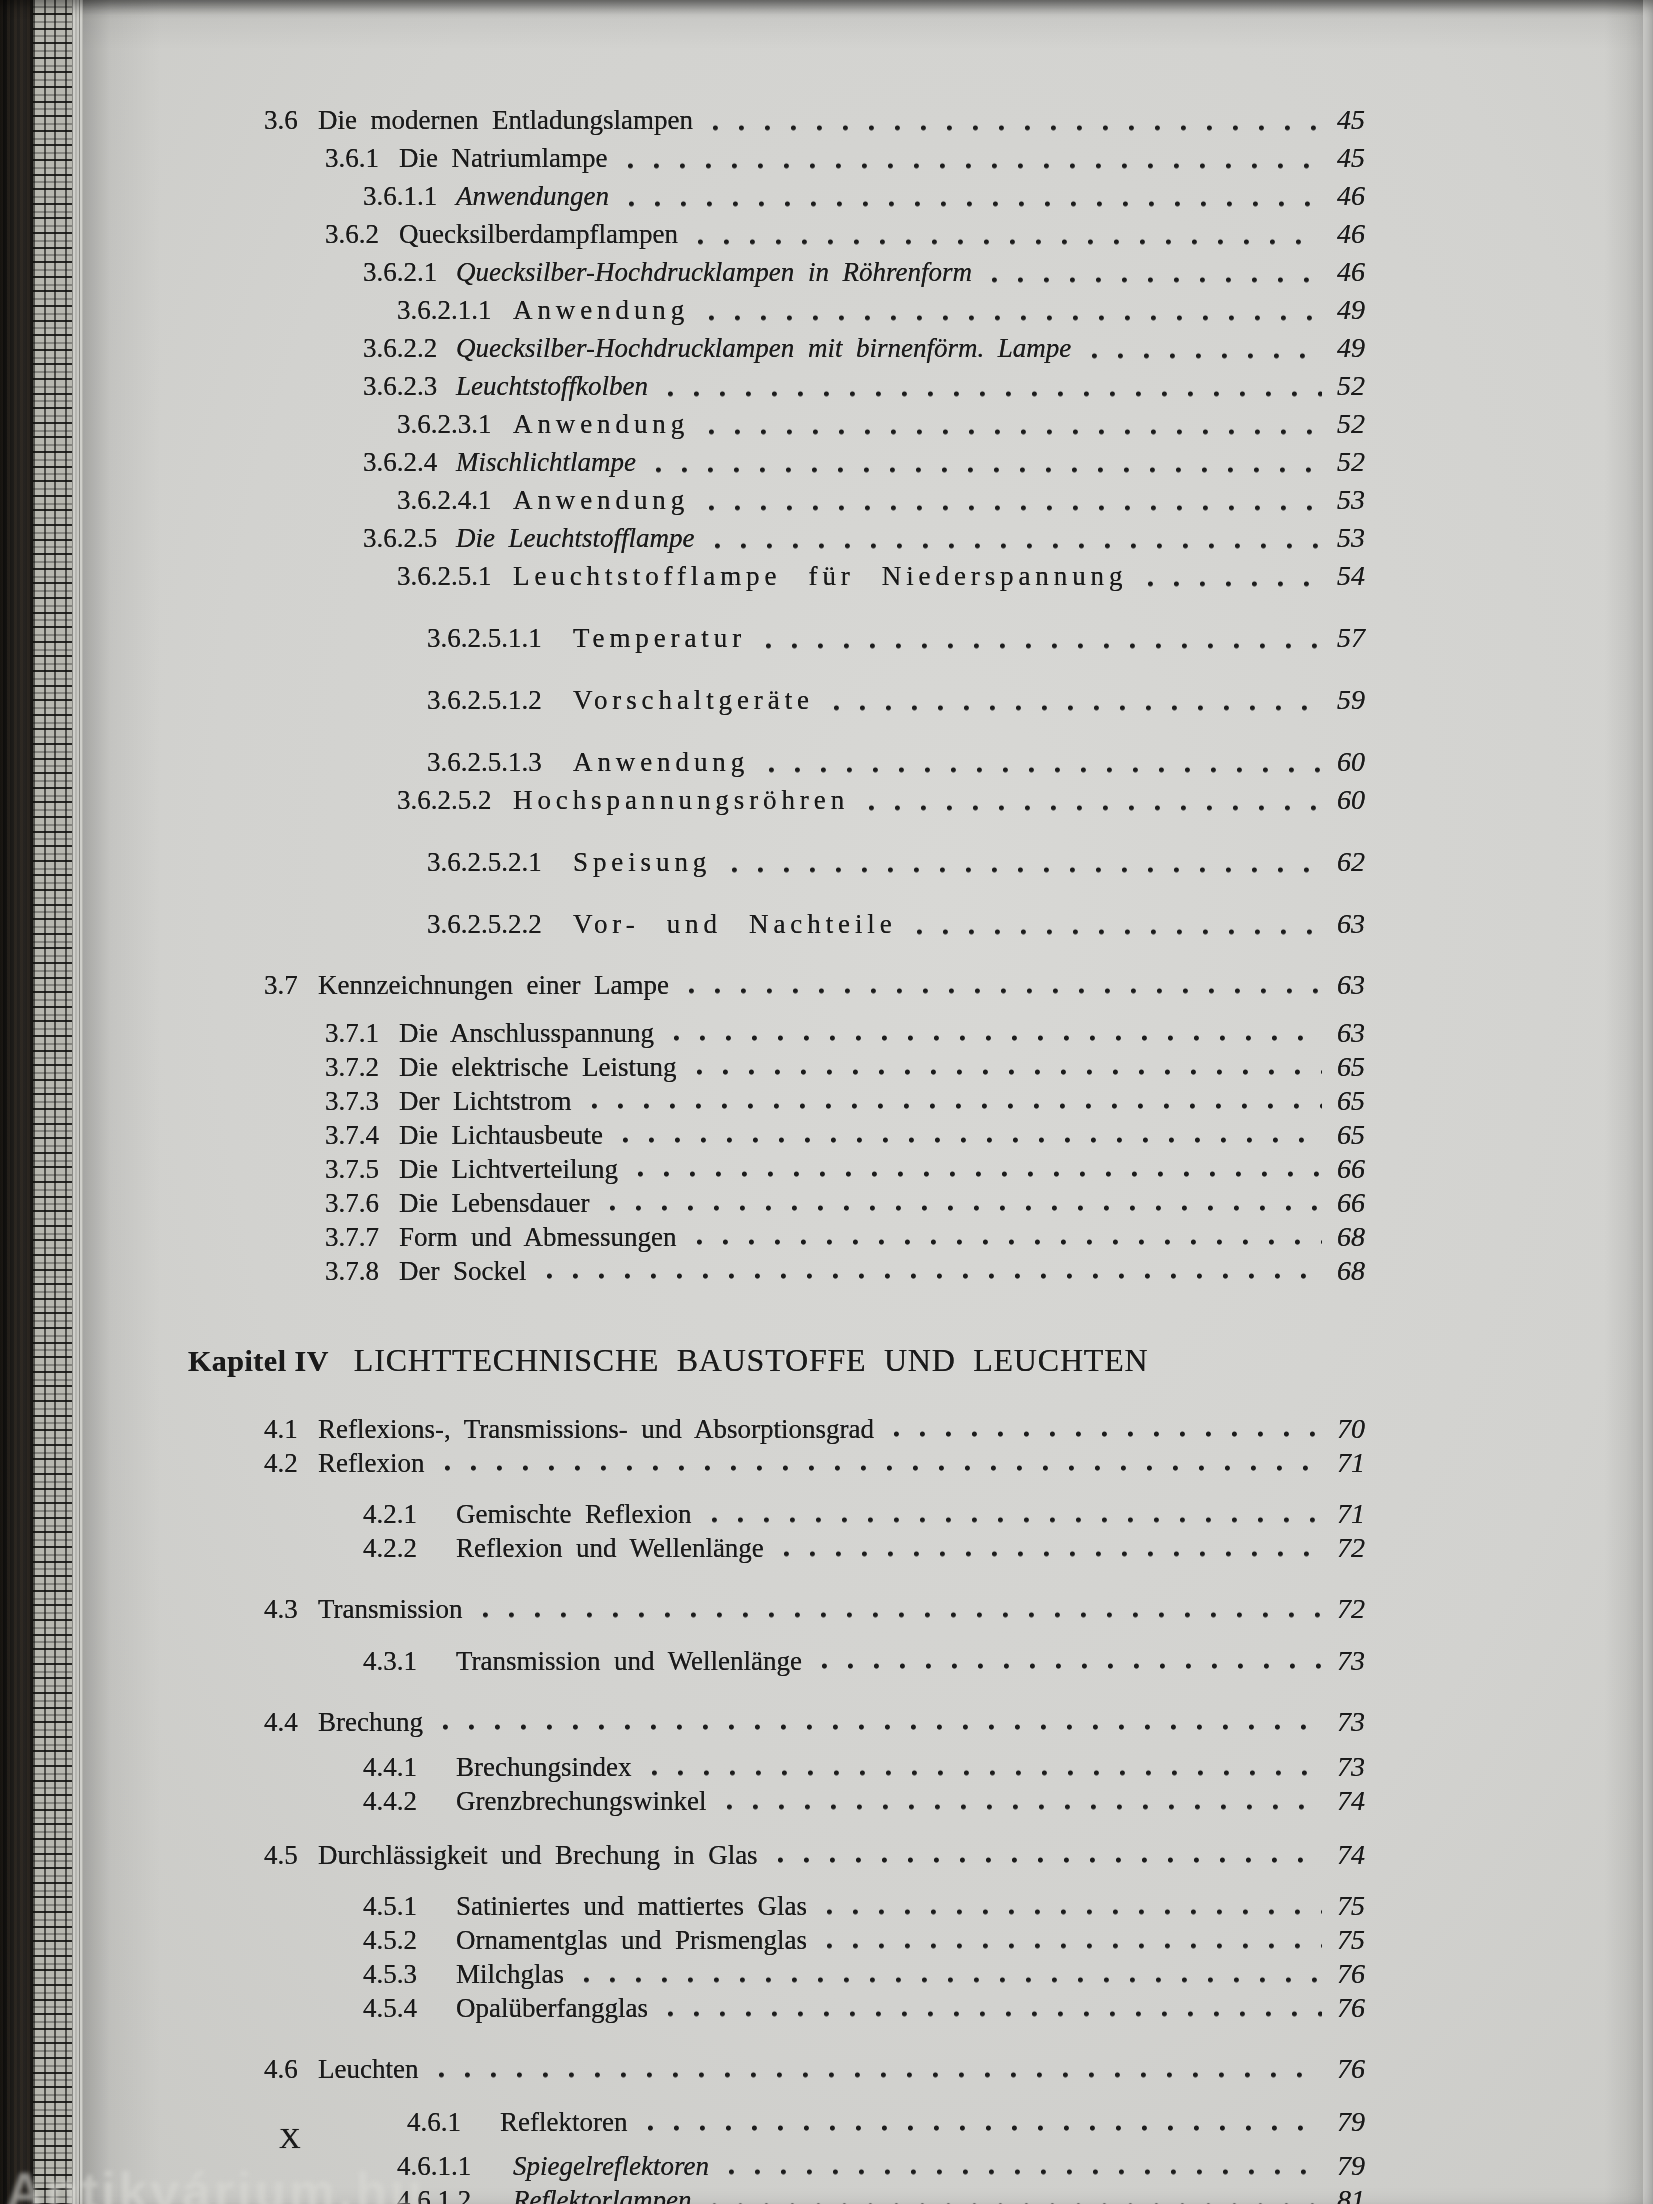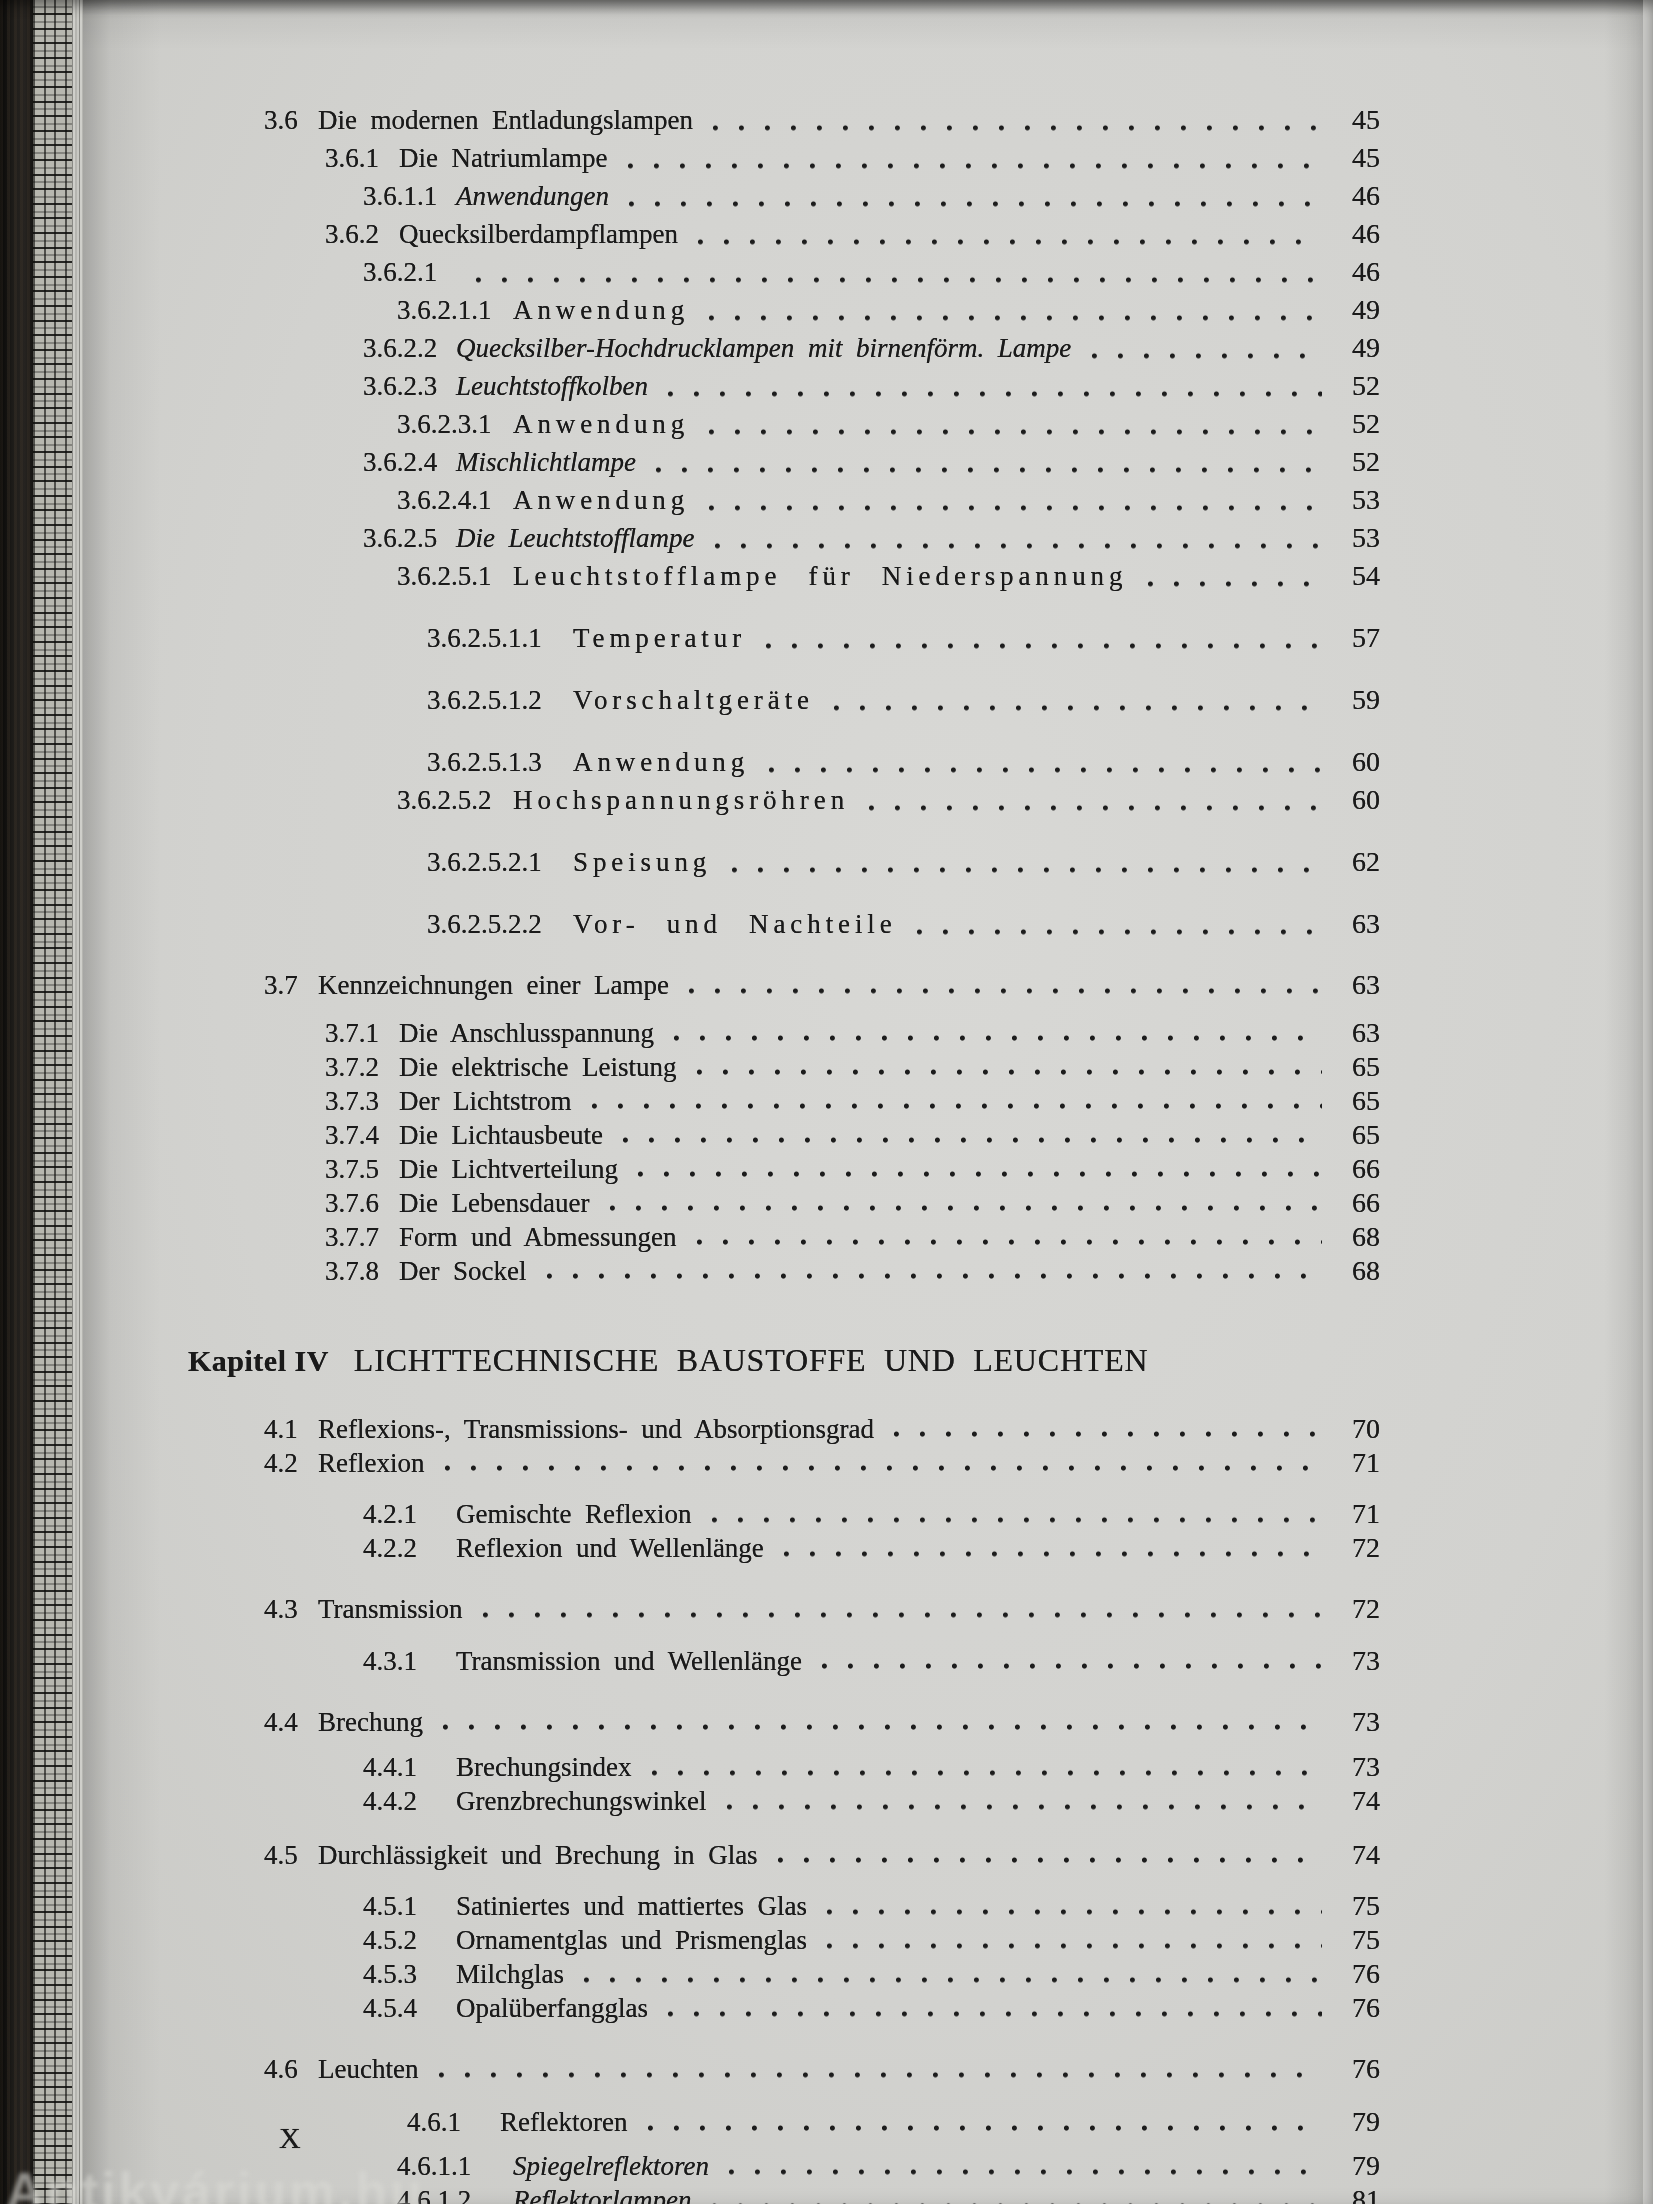--- a/index.html
+++ b/index.html
@@ -69,21 +69,21 @@
   .lvl5{padding-left:344px;margin-top:24px;} .lvl5 .num{min-width:146px;}
   .num{flex:0 0 auto;}
   .title{flex:0 0 auto;word-spacing:6.8px;}
   .title.it{font-style:italic;}
   .title.sp{letter-spacing:4.9px;word-spacing:15.5px;}
   .dots{
     flex:1 1 auto;align-self:flex-end;height:9.7px;margin:0 15.5px 6.8px 19.4px;
     background-image:radial-gradient(circle at 3.4px 4.9px, #1c1c1c 2px, rgba(0,0,0,0) 2.9px);
     background-size:26px 9.7px;background-repeat:repeat-x;background-position:left center;
   }
-  .pg{flex:0 0 auto;min-width:58px;text-align:center;font-size:28px;}
+  .pg{flex:0 0 auto;min-width:58px;text-align:left;font-size:28px;font-style:italic;}
   
   .chapter-block{
     display:flex;align-items:baseline;gap:25px;
     padding-left:105px;font-size:32px;line-height:45px;white-space:nowrap;
     text-shadow:0 0 0.6px rgba(20,20,20,.85);
   }
   .chapter-label{font-weight:bold;font-size:30px;letter-spacing:0.5px;}
   .chapter-title{letter-spacing:0.8px;word-spacing:8.7px;}
   
   .folio{
@@ -131,20 +131,21 @@
             <span class="pg">46</span>
           </div>
           <div class="row lvl2">
             <span class="num">3.6.2</span>
             <span class="title">Quecksilberdampflampen</span>
             <span class="dots"></span>
             <span class="pg">46</span>
           </div>
           <div class="row lvl3">
             <span class="num">3.6.2.1</span>
+            <span class="title it">Quecksilber-Hochdrucklampen in Röhrenform</span>
             <span class="dots"></span>
             <span class="pg">46</span>
           </div>
           <div class="row lvl4">
             <span class="num">3.6.2.1.1</span>
             <span class="title sp">Anwendung</span>
             <span class="dots"></span>
             <span class="pg">49</span>
           </div>
           <div class="row lvl3">

